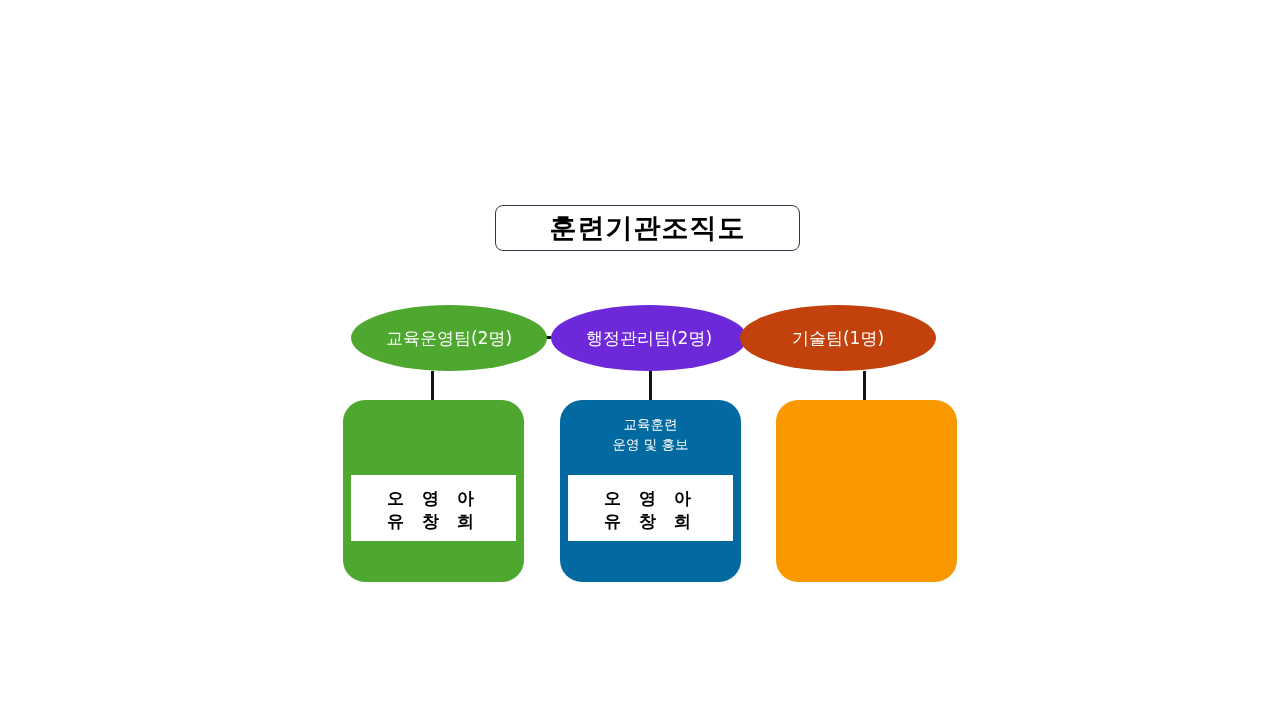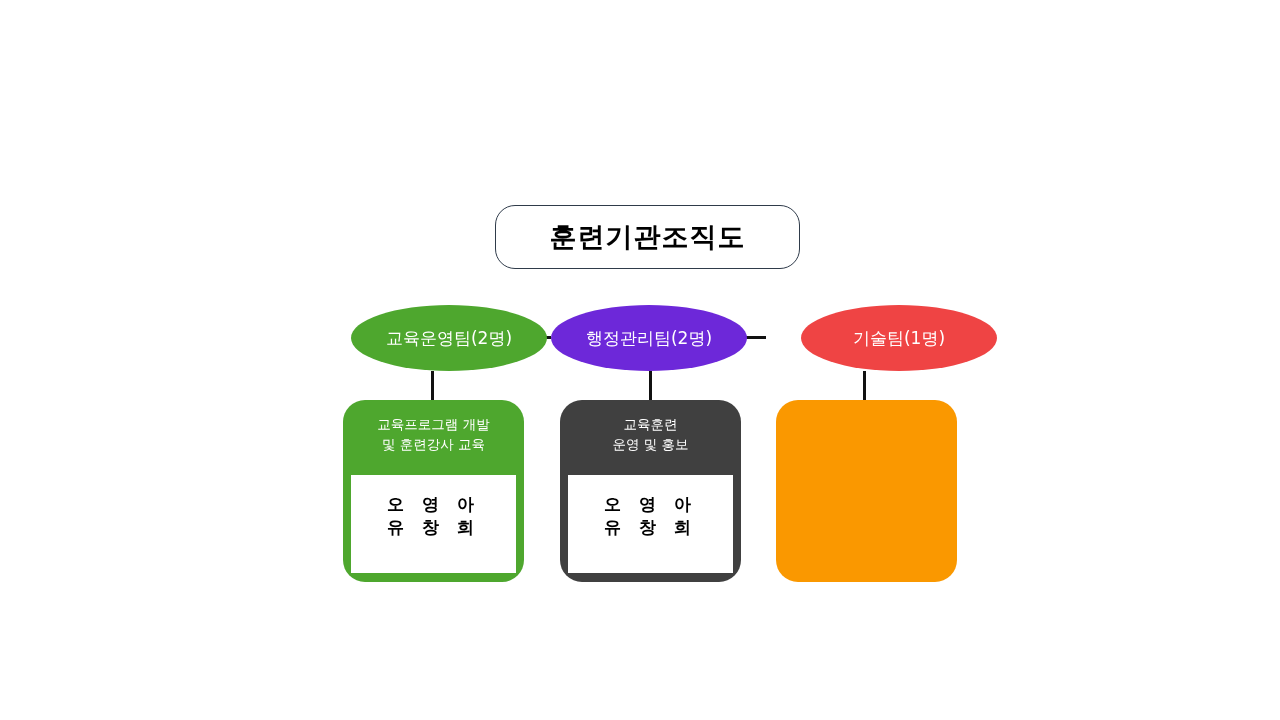--- a/index.html
+++ b/index.html
@@ -1,69 +1,65 @@
 <!DOCTYPE html>
 <html><head>
 <meta charset="utf-8">
 <style>
   html, body { margin:0; padding:0; }
   body { width:1280px; height:720px; background:#ffffff; position:relative; overflow:hidden;
          font-family:"DejaVu Sans", "Liberation Sans", sans-serif; }
-  .title-box { position:absolute; left:495px; top:205px; width:305px; height:64px;
-    border:1.5px solid #2f3b4a; border-radius:20px; background:#fff; box-sizing:border-box;
+  .title-box { position:absolute; left:495px; top:205px; width:305px; height:46px;
+    border:1.5px solid #2f3b4a; border-radius:8px; background:#fff; box-sizing:border-box;
     display:flex; align-items:center; justify-content:center;
     font-size:27px; font-weight:bold; color:#000; letter-spacing:1px; }
   .ellipse { position:absolute; top:305px; width:196px; height:66px; border-radius:50%;
     display:flex; align-items:center; justify-content:center; color:#fff; font-size:17px; }
   .hline { position:absolute; top:336px; height:3px; background:#111; }
   .vline { position:absolute; top:371px; width:3px; height:29px; background:#111; }
   .card { position:absolute; top:400px; width:181px; height:182px; border-radius:22px; }
   .card-desc { position:absolute; left:0; right:0; top:14px; text-align:center;
     color:#fff; font-size:13.5px; line-height:20px; }
   .card-desc span { display:block; }
-  .card-inner { position:absolute; left:8px; right:8px; top:75px; height:98px; background:#fff;
-    display:flex; flex-direction:column; align-items:center; justify-content:flex-start; padding-top:18px; box-sizing:border-box; }
+  .card-inner { position:absolute; left:8px; right:8px; top:75px; height:66px; background:#fff;
+    display:flex; flex-direction:column; align-items:center; justify-content:flex-start; padding-top:12px; box-sizing:border-box; }
   .card-inner span { display:block; font-size:17px; font-weight:bold; color:#000; letter-spacing:6px; line-height:23px; }
 </style>
 </head>
 <body>
 
 <div class="title-box">훈련기관조직도</div>
 
 <div class="hline" style="left:531px;width:20px;"></div>
 <div class="hline" style="left:746px;width:20px;"></div>
 
 <div class="ellipse" style="left:351px;background:#4EA72E;">
   <span>교육운영팀(2명)</span>
 </div>
 <div class="vline" style="left:431px;"></div>
 <div class="card" style="left:343px;background:#4EA72E;">
-  <div class="card-desc">
-    <span>교육프로그램 개발</span>
-    <span>및 훈련강사 교육</span>
-  </div>
   <div class="card-inner">
     <span>오 영 아</span>
     <span>유 창 희</span>
   </div>
 </div>
 
 <div class="ellipse" style="left:551px;background:#6d28d9;">
   <span>행정관리팀(2명)</span>
 </div>
 <div class="vline" style="left:649px;"></div>
-<div class="card" style="left:560px;background:#404040;">
+<div class="card" style="left:560px;background:#0369a1;">
   <div class="card-desc">
     <span>교육훈련</span>
     <span>운영 및 홍보</span>
   </div>
   <div class="card-inner">
     <span>오 영 아</span>
     <span>유 창 희</span>
   </div>
 </div>
 
-<div class="ellipse" style="left:801px;background:#ef4444;">
+<div class="ellipse" style="left:740px;background:#c2410c;">
   <span>기술팀(1명)</span>
 </div>
 <div class="vline" style="left:863px;"></div>
 <div class="card" style="left:776px;background:#FA9800;">
 </div>
 
 </body></html>

